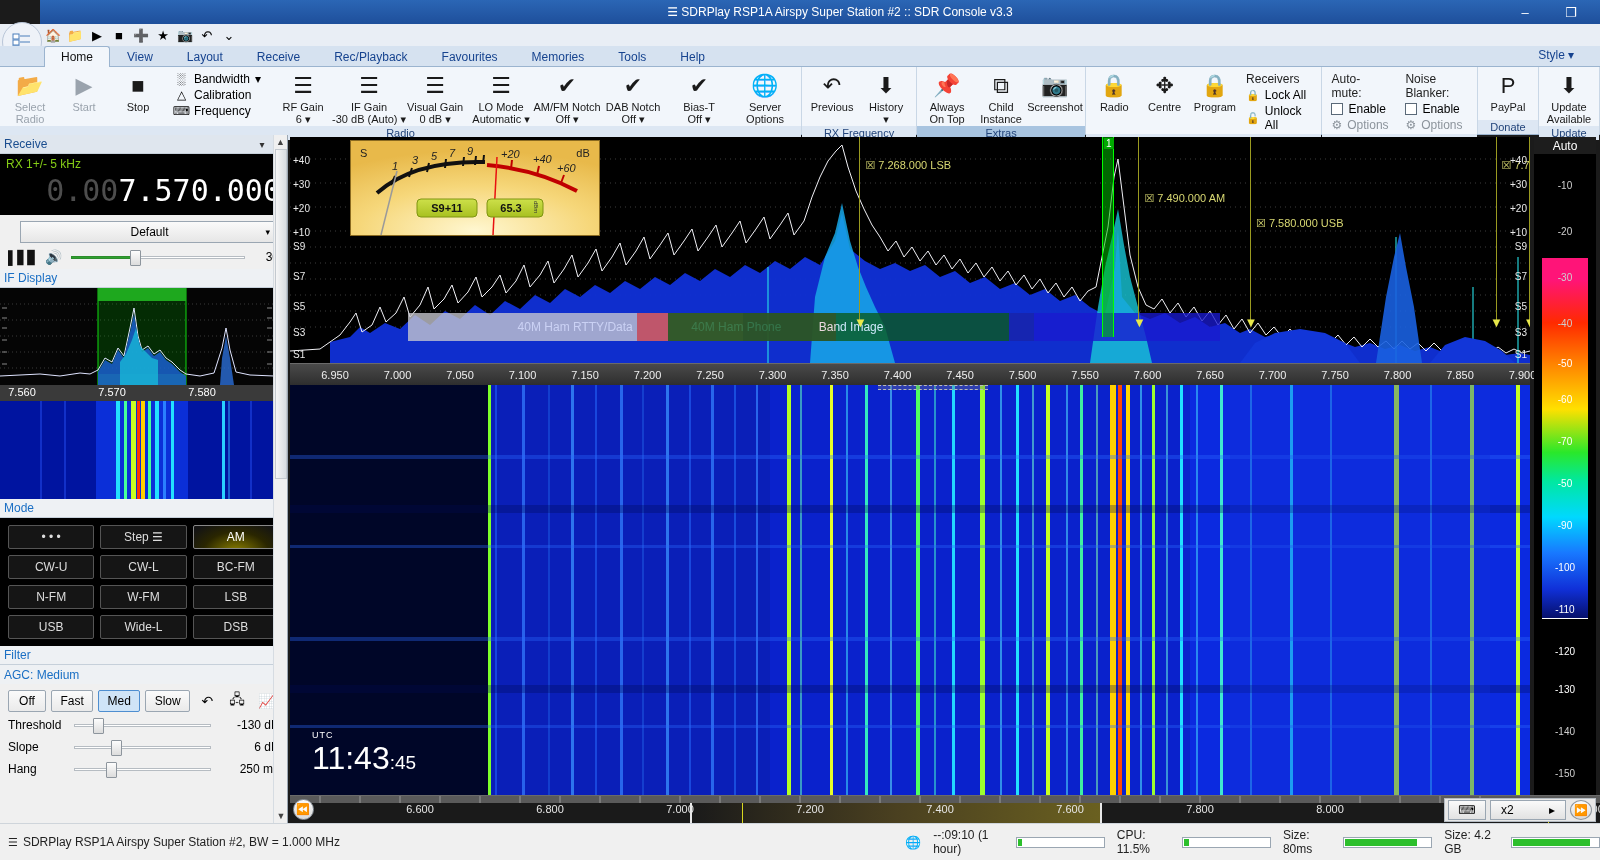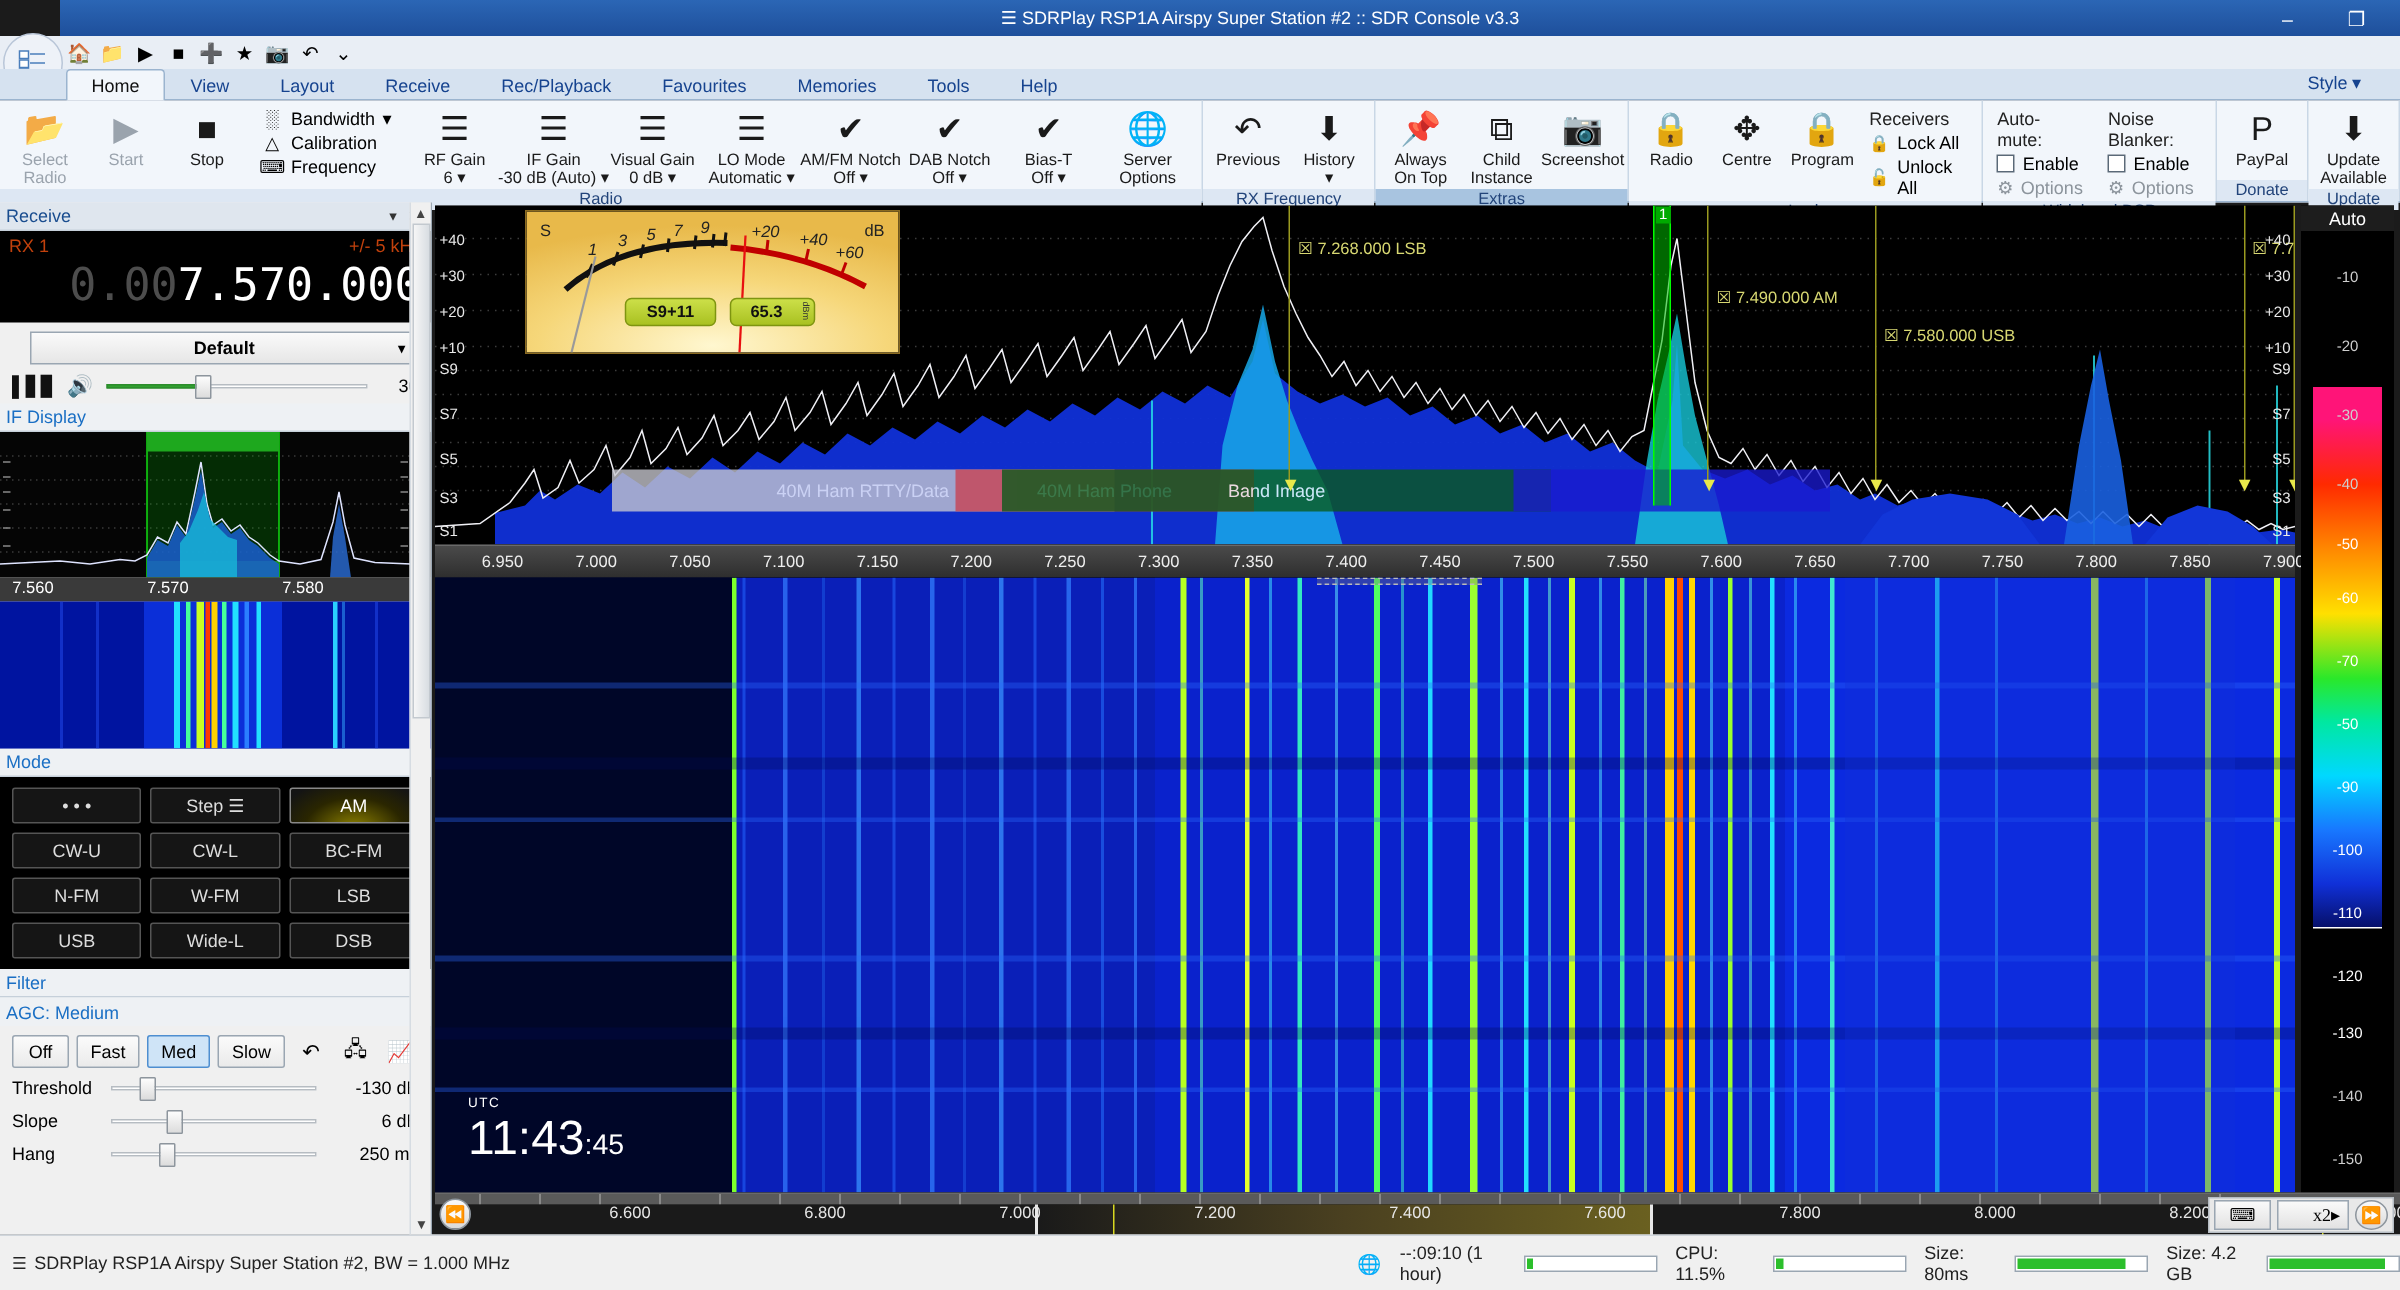--- a/index.html
+++ b/index.html
@@ -97,31 +97,31 @@
   }
   .panelhdr {
     height: 19px; background: #dfe6ee; display: flex; align-items: center;
     padding: 0 4px; font-size: 12px; color: #1a4d8f; border-bottom: 1px solid #c6d0da;
   }
   .panelhdr .ttl { flex: 1; }
   .panelhdr.plain { background: #eef1f4; color: #1a6fc4; }
   .panelhdr .hbtn { width: 14px; text-align: center; color: #333; font-size: 10px; }
 
   .rx-block { background: #000; padding: 3px 6px 4px 6px; }
-  .rx-line1 { display: flex; justify-content: space-between; font-size: 12px; color: #c2410c; }
+  .rx-line1 { display: flex; justify-content: flex-start; font-size: 12px; color: #84cc16; }
   .freq {
     font-family: "DejaVu Sans Mono", monospace; font-size: 30px; letter-spacing: 0px;
     color: #fff; text-align: right; line-height: 40px; white-space: nowrap;
   }
   .freq .dim { color: #4d4d4d; }
 
   .combo {
     margin: 6px 8px 0 20px; height: 22px; background: linear-gradient(#fafafa,#e6e6e6);
     border: 1px solid #9aa6b2; display: flex; align-items: center; justify-content: center;
-    position: relative; font-size: 12px; font-weight: bold;
+    position: relative; font-size: 12px;
   }
   .combo .arw { position: absolute; right: 8px; font-size: 9px; }
   .volrow { display: flex; align-items: center; gap: 8px; padding: 6px 8px 4px 8px; }
   .slider { position: relative; flex: 1; height: 14px; }
   .slider .track {
     position: absolute; top: 6px; left: 0; right: 0; height: 3px;
     background: #fff; border: 1px solid #b6bcc2;
   }
   .slider .fill { position: absolute; top: 6px; left: 0; height: 3px; background: #2fa02f; border: 1px solid #2c8c2c; }
   .slider .thumb {
@@ -250,22 +250,22 @@
   }
   .ovright {
     position: absolute; right: 4px; top: 2px; height: 24px; display: flex; align-items: center; gap: 4px;
     background: #e8e8e8; border: 1px solid #b5bcc3; padding: 1px 3px;
   }
   .ovright .kb {
     width: 38px; height: 20px; background: linear-gradient(#fafafa,#e2e2e2); border: 1px solid #9aa6b2;
     display: flex; align-items: center; justify-content: center; font-size: 12px;
   }
   .ovright .x2 {
-    width: 48px; height: 20px; background: linear-gradient(#fafafa,#e2e2e2); border: 1px solid #9aa6b2;
-    display: flex; align-items: center; justify-content: space-between; padding: 0 23px; font-size: 12px; font-family: Liberation Serif, serif;
+    width: 76px; height: 20px; background: linear-gradient(#fafafa,#e2e2e2); border: 1px solid #9aa6b2;
+    display: flex; align-items: center; justify-content: space-between; padding: 0 10px; font-size: 12px;
   }
   .ovright .rnd {
     width: 22px; height: 20px; border-radius: 50%; background: linear-gradient(#fafafa,#d9d9d9);
     border: 1px solid #8d959d; display: flex; align-items: center; justify-content: center; font-size: 11px;
   }
 
   
   .statusbar {
     position: absolute; left: 0; top: 823px; width: 1600px; height: 37px;
     background: #f0f0f0; border-top: 1px solid #cfd5db;

